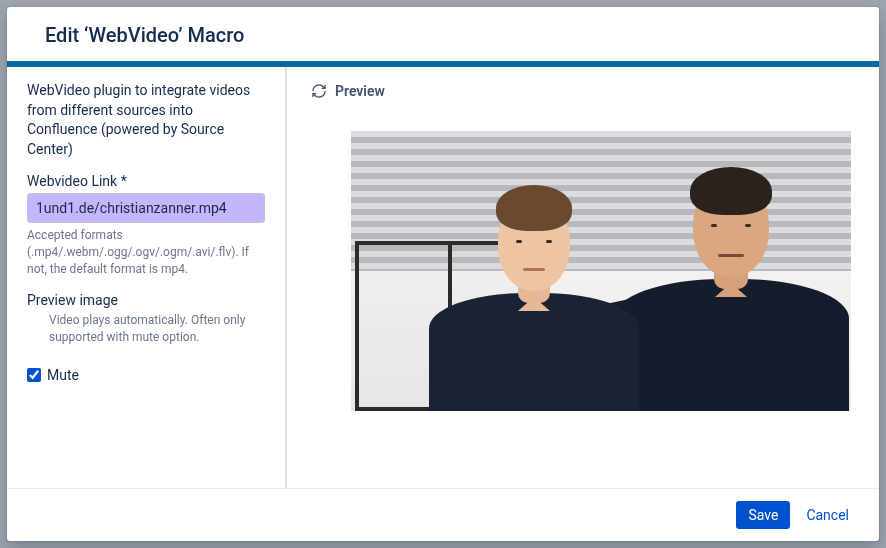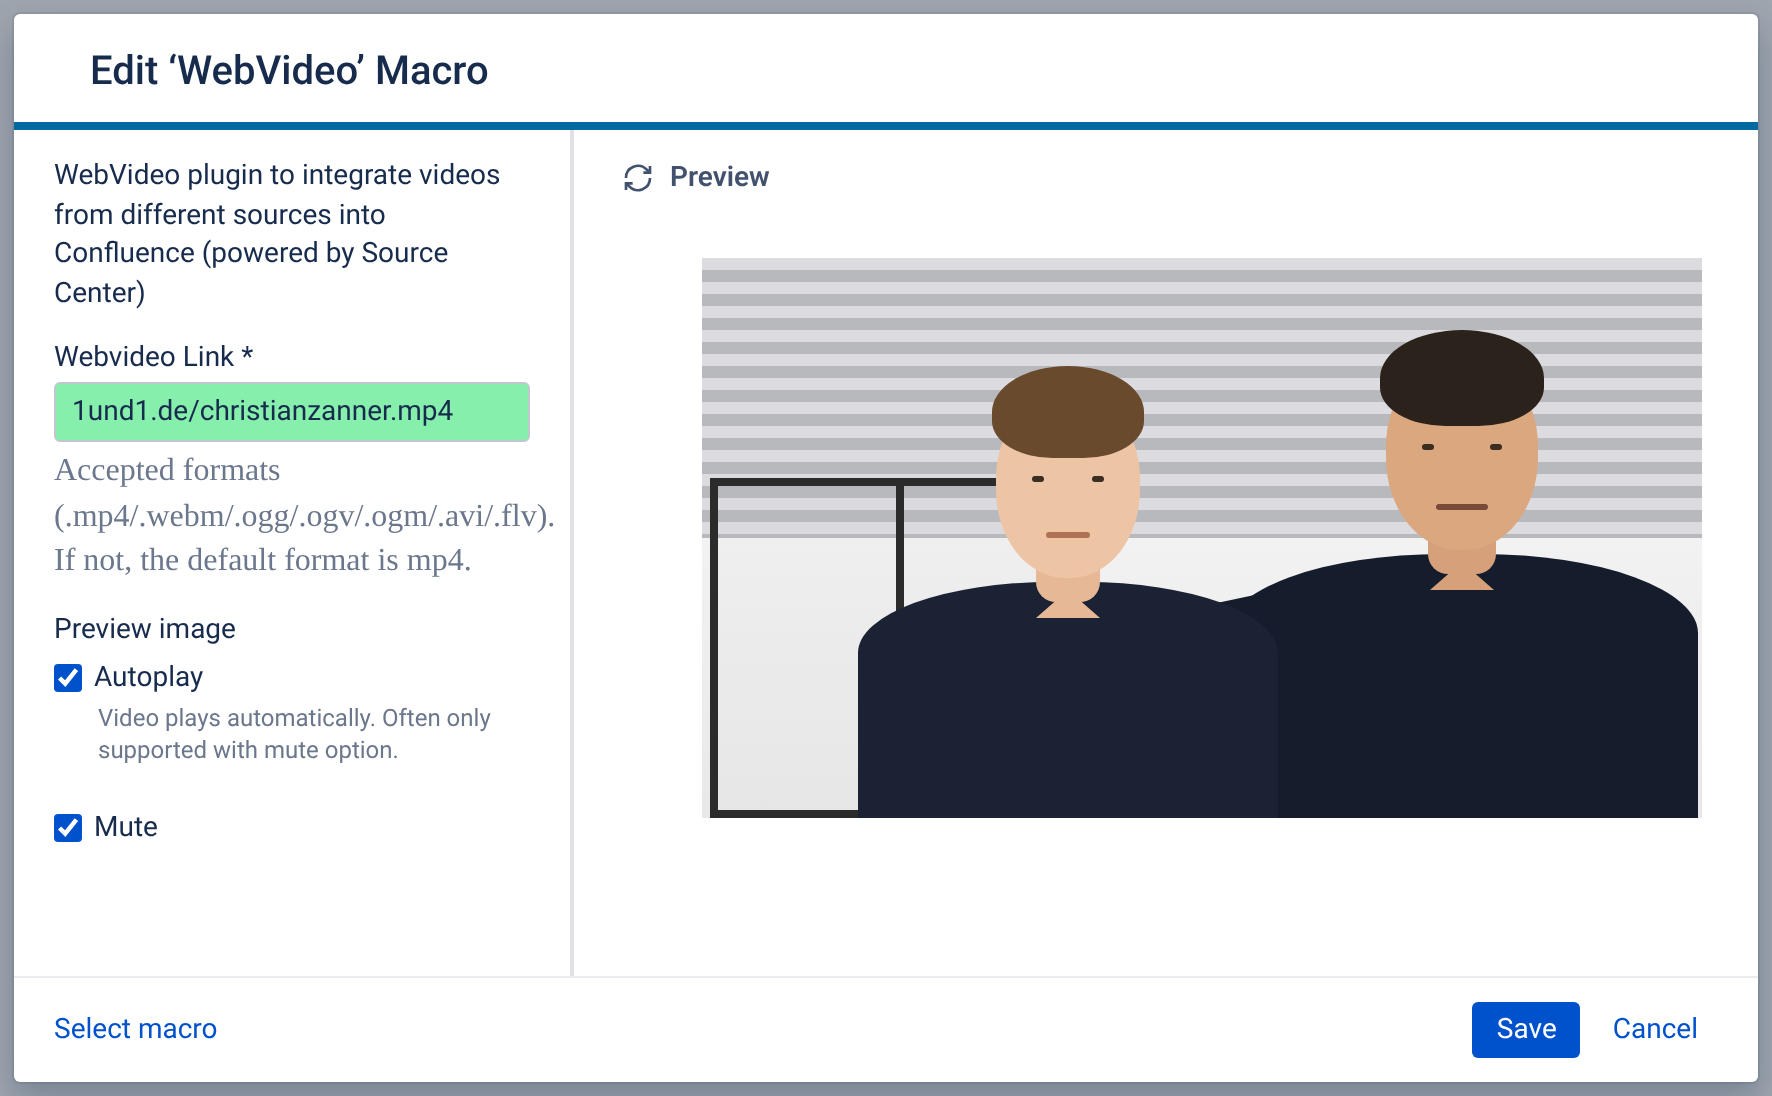--- a/index.html
+++ b/index.html
@@ -27,21 +27,21 @@
   }
   .dialog-title {
     font-size: 20px;
     font-weight: 500;
     color: #172b4d;
     margin: 0;
   }
   .dialog-body {
     flex: 1;
     display: flex;
-    border-top: 4px solid #0369a1;
+    border-top: 6px solid #0369a1;
     border-bottom: 1px solid #ebecf0;
     min-height: 0;
   }
   .left-col {
     width: 280px;
     border-right: 2px solid #dfe1e6;
     padding: 14px 20px 14px 20px;
     overflow-y: auto;
     position: relative;
   }
@@ -59,29 +59,28 @@
     color: #172b4d;
     margin: 0 0 4px 0;
   }
   .text-input {
     width: 100%;
     padding: 6px 8px;
     font-size: 14px;
     color: #172b4d;
     border: 1px solid #c1c7d0;
     border-radius: 3px;
-    background: #86efac;
+    background: #c4b5fd;
     font-family: inherit;
   }
   .hint {
-    font-size: 16px;
+    font-size: 12px;
     color: #6b778c;
     margin: 4px 0 14px 0;
     line-height: 1.4;
-    font-family: Liberation Serif, serif;
   }
   .check-row {
     display: flex;
     align-items: center;
     margin-top: 8px;
   }
   .check-row input[type=checkbox] {
     width: 14px; height: 14px;
     margin: 0 6px 0 0;
     accent-color: #0052cc;
@@ -267,24 +266,20 @@
 
       <div class="left-col">
         <p class="desc">WebVideo plugin to integrate videos from different sources into Confluence (powered by Source Center)</p>
 
         <label class="field-label">Webvideo Link *</label>
         <input class="text-input" type="text" value="1und1.de/christianzanner.mp4" style="">
         <p class="hint">Accepted formats (.mp4/.webm/.ogg/.ogv/.ogm/.avi/.flv). If not, the default format is mp4.</p>
 
         <label class="field-label">Preview image</label>
 
-        <div class="check-row">
-          <input type="checkbox" checked="" style="">
-          <span class="check-label">Autoplay</span>
-        </div>
         <p class="check-hint">Video plays automatically. Often only supported with mute option.</p>
 
         <div class="check-row">
           <input type="checkbox" checked="" style="">
           <span class="check-label">Mute</span>
         </div>
       </div>
 
       <div class="right-col">
         <div class="preview-header">
@@ -321,20 +316,19 @@
                 <div class="eye eR"></div>
               <div class="mouth"></div>
             </div>
           </div>
         </div>
       </div>
 
     </div>
 
     <div class="dialog-footer">
-      <button class="link-btn">Select macro</button>
       <div class="spacer"></div>
       <button class="btn-primary">Save</button>
       <button class="btn-link">Cancel</button>
     </div>
 
   </div>
 </div>
 
 </body></html>

